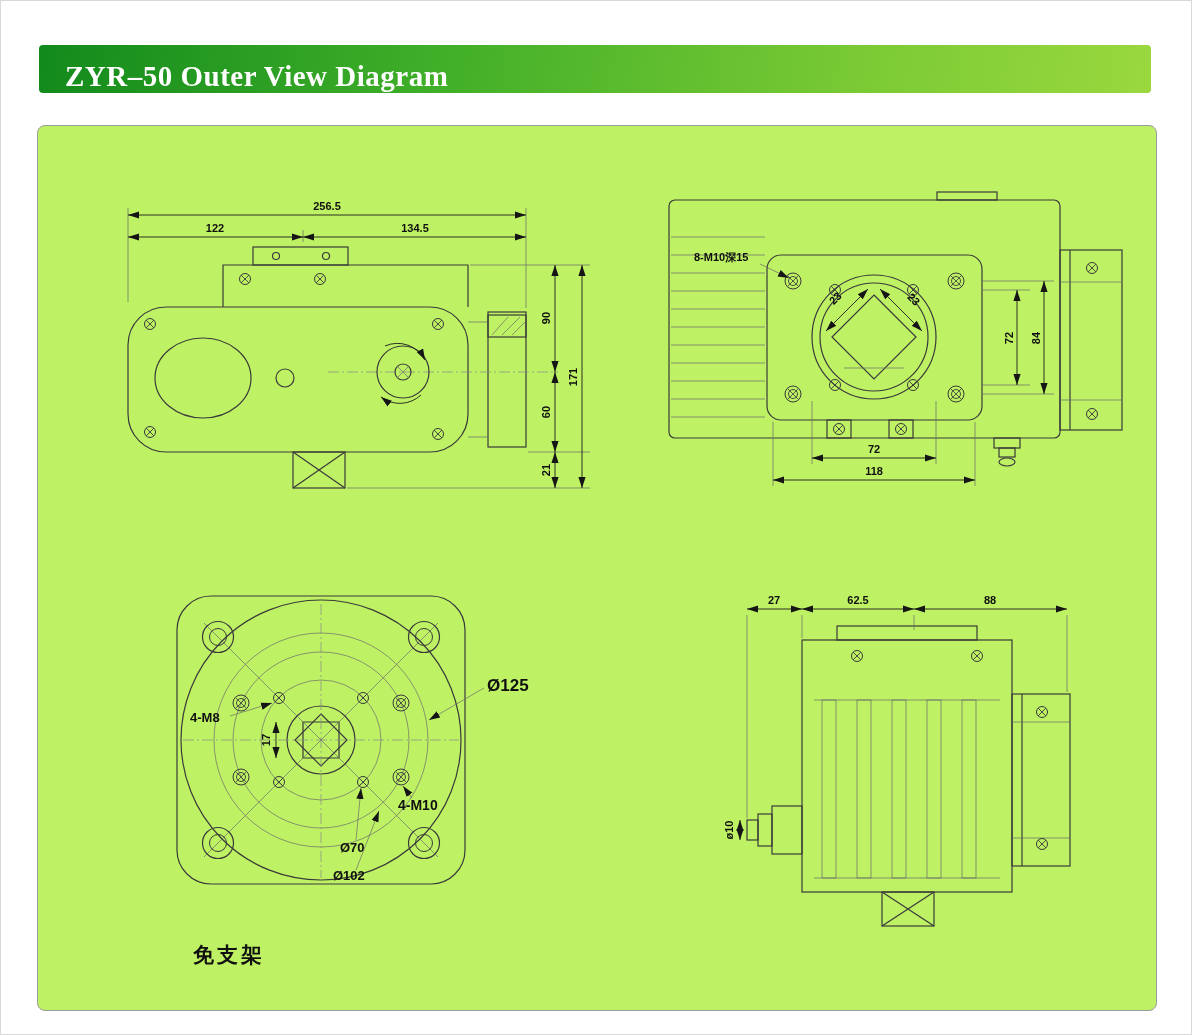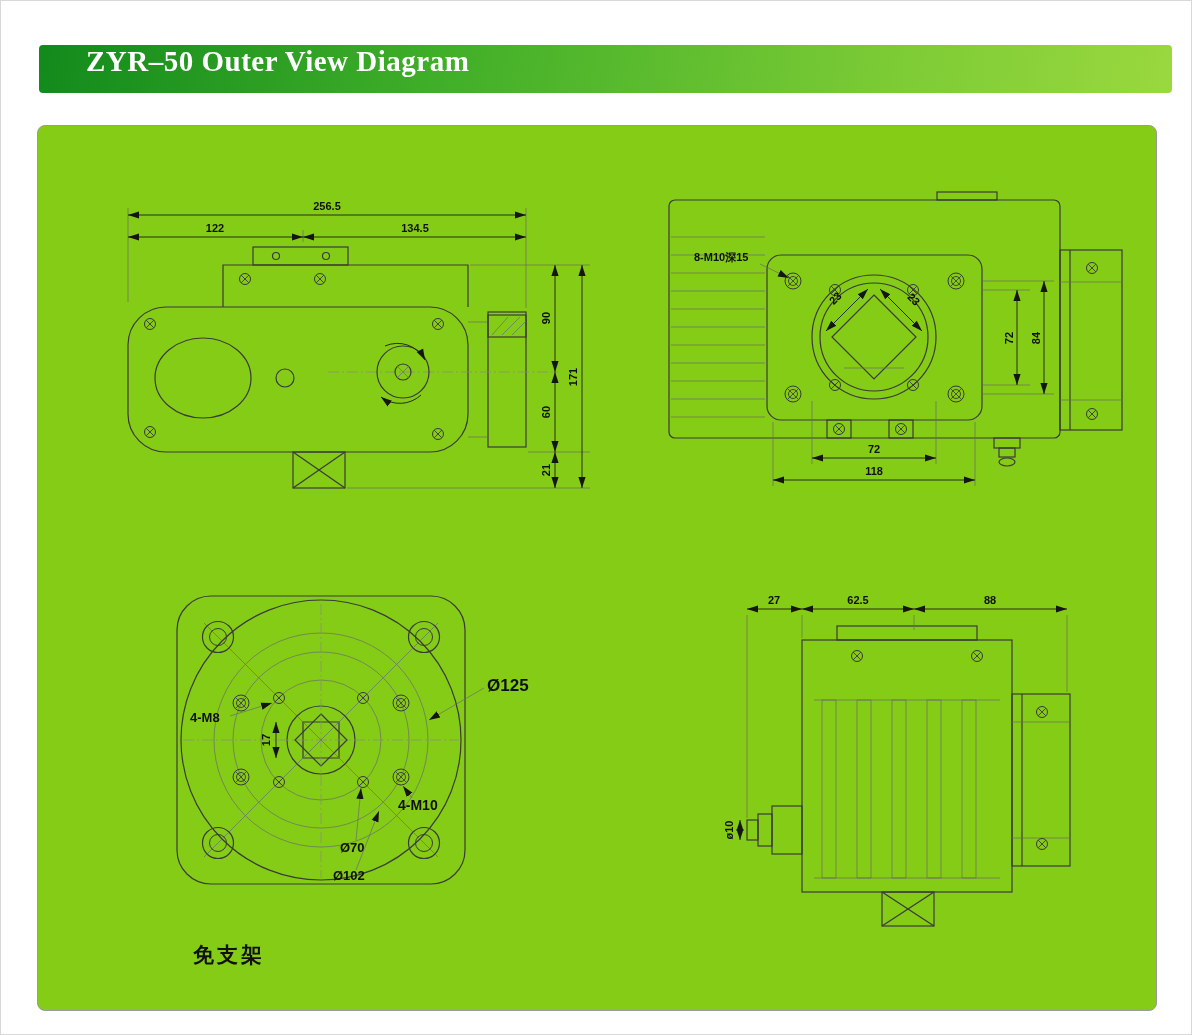--- a/index.html
+++ b/index.html
@@ -1,21 +1,21 @@
 <!DOCTYPE html>
 <html><head>
 <meta charset="utf-8">
 <style>
   html,body{margin:0;padding:0;background:#fff;}
   .page{position:relative;width:1192px;height:1035px;background:#fff;border:1px solid #d8d8d8;box-sizing:border-box;font-family:"Liberation Sans",sans-serif;overflow:hidden;}
   .banner{position:absolute;left:38px;top:44px;width:1112px;height:48px;border-radius:4px;
           background:linear-gradient(100deg,#128a1c 0%,#3fae28 35%,#7ccb35 75%,#9ad83e 100%);
-          display:flex;align-items:flex-start;padding-left:21px;}
+          display:flex;align-items:flex-end;}
   .banner h1{margin:0 0 0 26px;color:#ffffff;font-family:"Liberation Serif",serif;font-weight:bold;font-size:29px;letter-spacing:0.5px;}
-  .content{position:absolute;left:36px;top:124px;width:1120px;height:886px;border:1.5px solid #9a9a9a;border-radius:8px;background:#84cc16;box-sizing:border-box;}
+  .content{position:absolute;left:36px;top:124px;width:1120px;height:886px;border:1.5px solid #9a9a9a;border-radius:8px;background:#bef264;box-sizing:border-box;}
   .view{position:absolute;}
   
   .draw line,.draw path,.draw rect,.draw circle,.draw ellipse,.draw polygon,.draw polyline{fill:none;stroke:#3a3a3a;stroke-width:1.2;}
   .draw .dim{stroke:#1c1c1c;stroke-width:0.9;}
   .draw .thin{stroke:#6b6b6b;stroke-width:0.7;}
   .draw .cl{stroke:#8a8a8a;stroke-width:0.7;stroke-dasharray:11 3 2 3;}
   .draw text{fill:#101010;stroke:none;font:bold 11px "Liberation Sans",sans-serif;}
   .draw text.t13{font-size:13px;}
   .draw text.t14{font-size:14px;}
   .draw text.t16{font-size:17px;}

